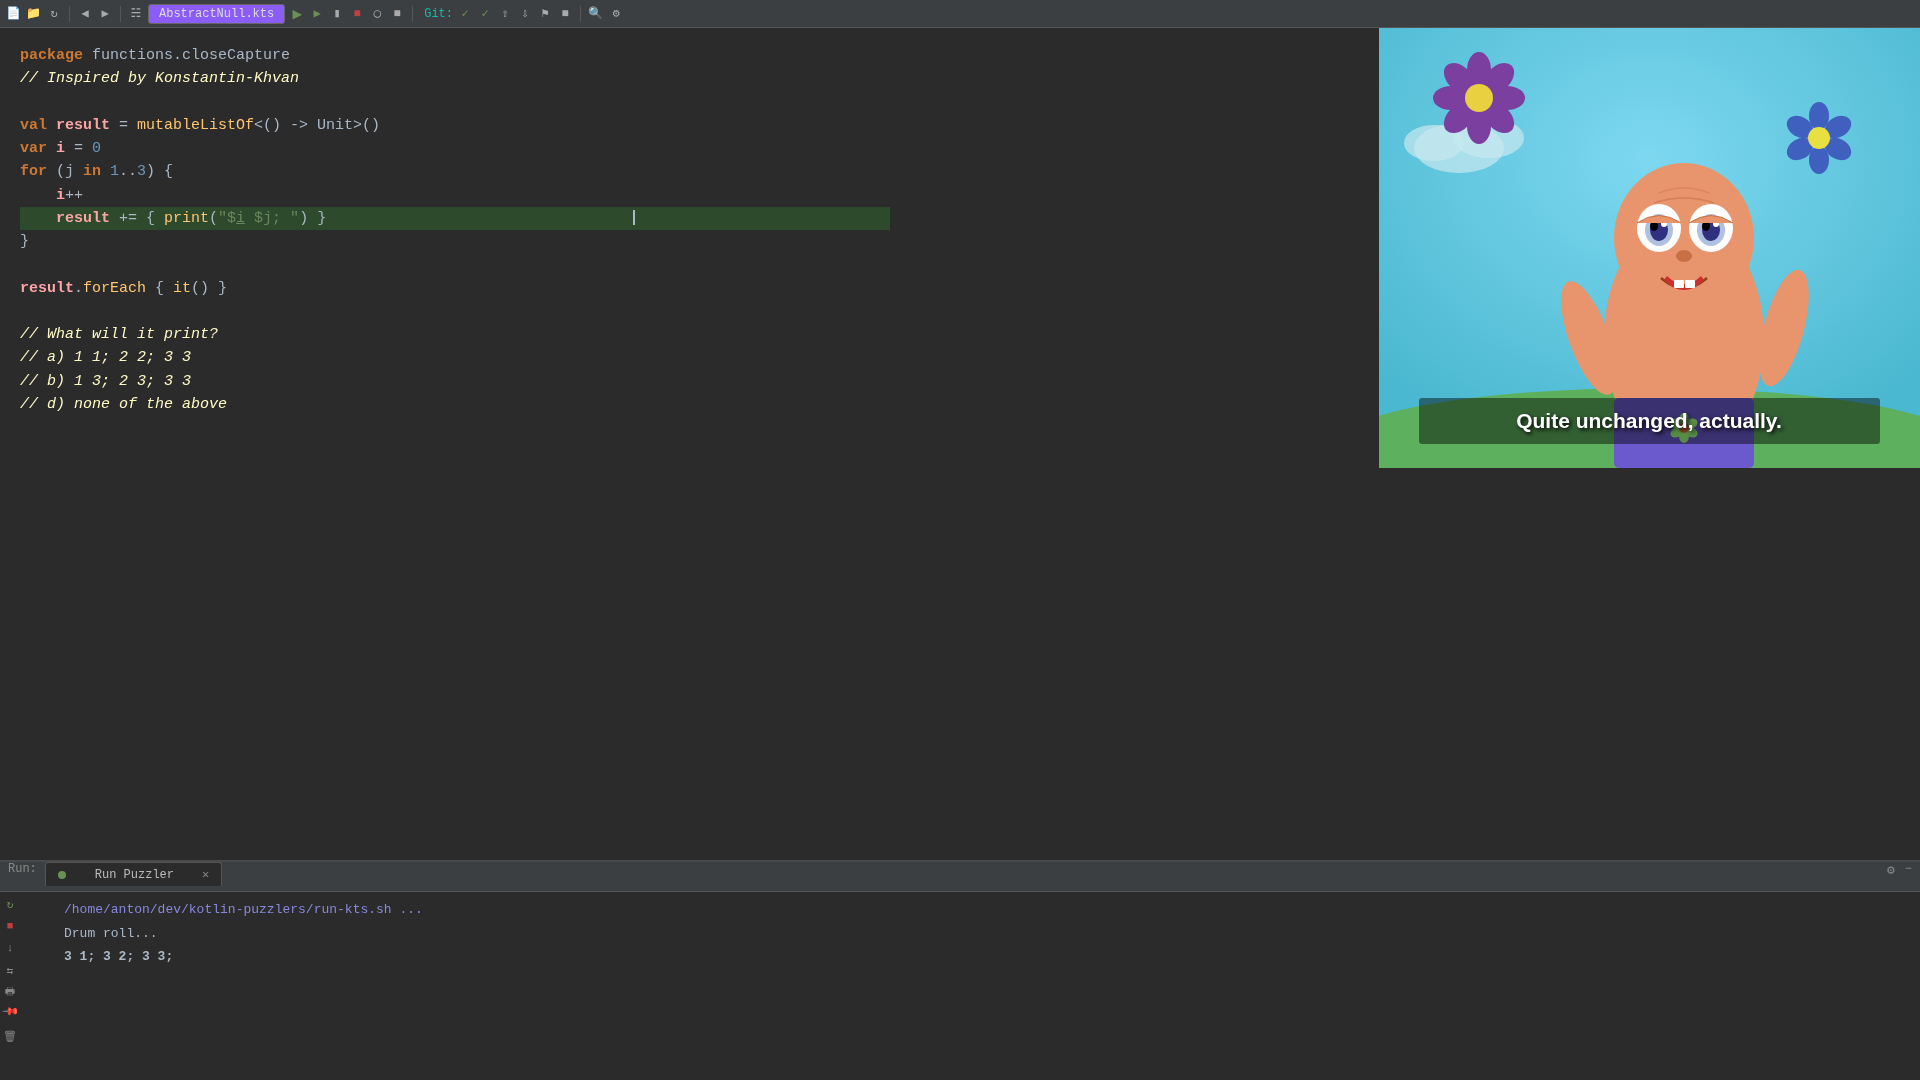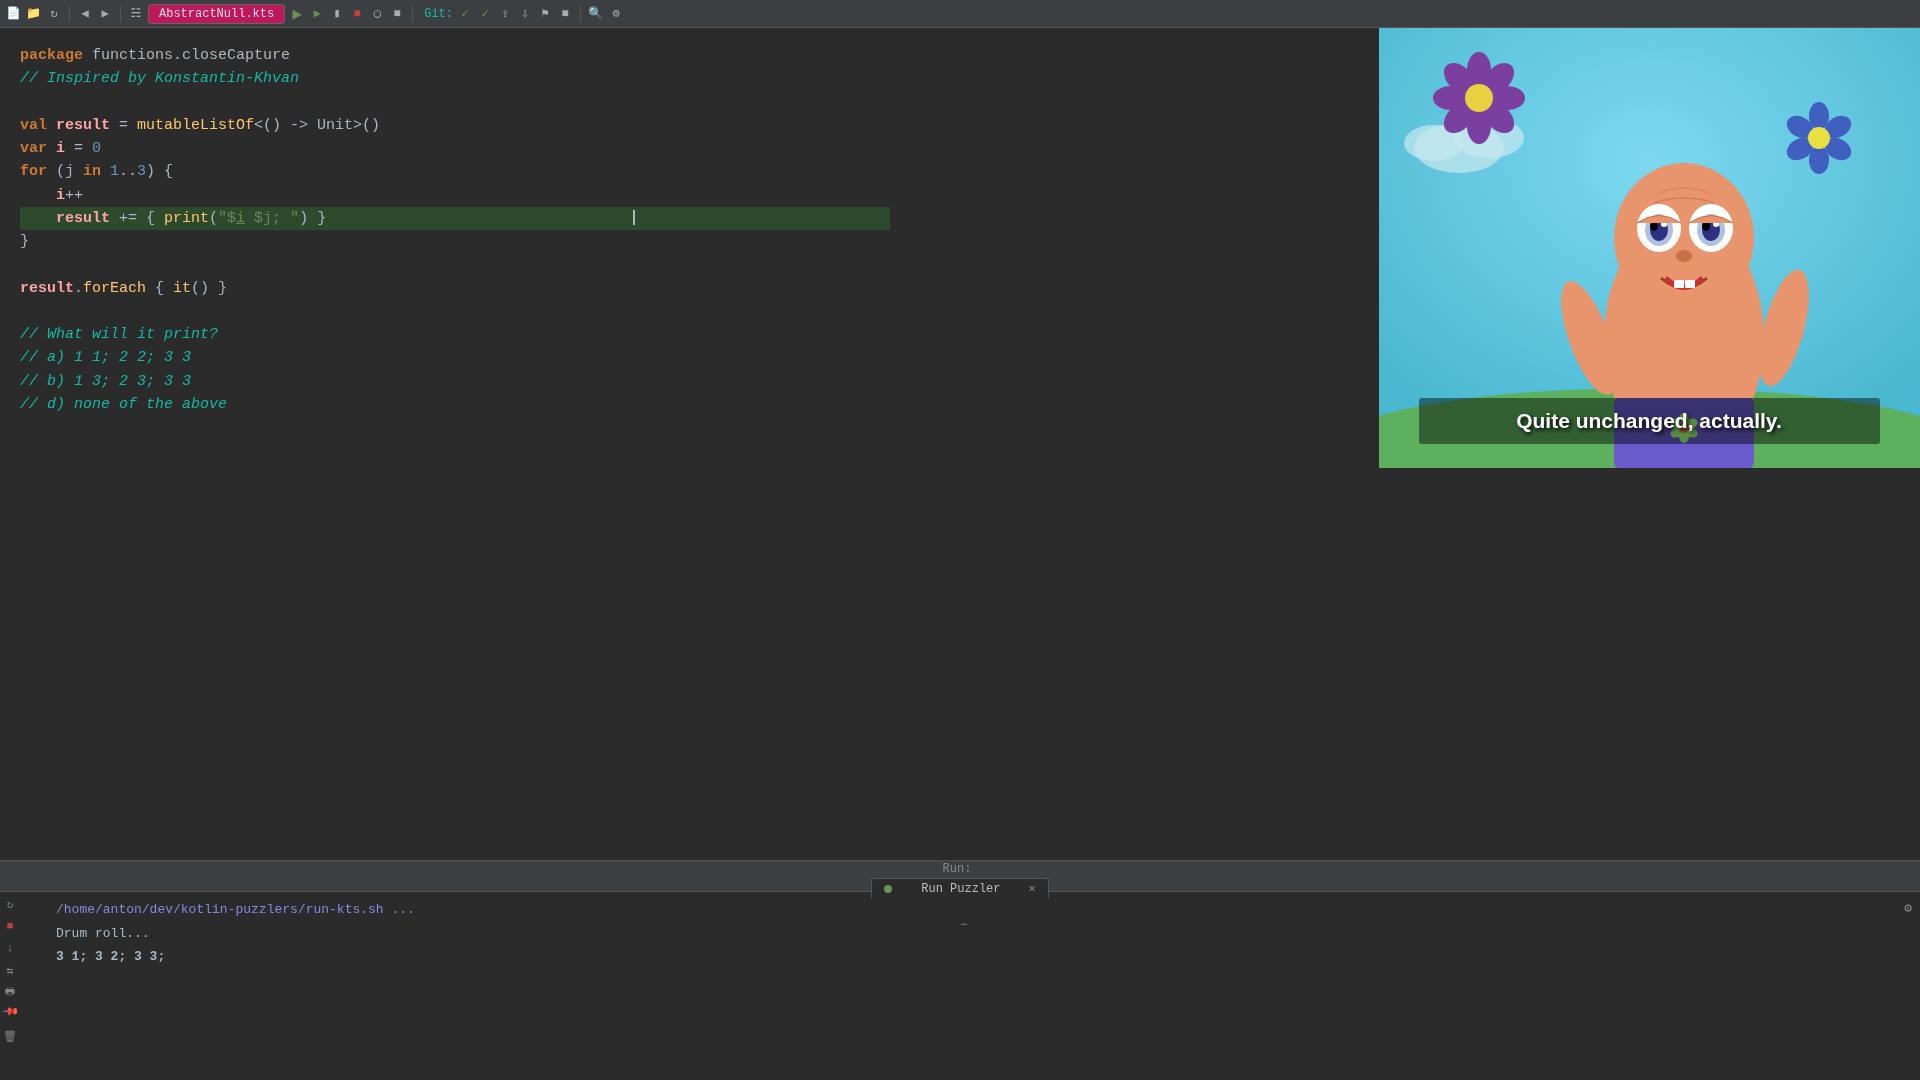--- a/index.html
+++ b/index.html
@@ -26,21 +26,21 @@
       height: 16px;
       display: inline-flex;
       align-items: center;
       justify-content: center;
       font-size: 12px;
       color: #aaa;
       cursor: pointer;
     }
     .toolbar-sep { width: 1px; height: 16px; background: #555; margin: 0 3px; }
     .toolbar-filename {
-      background: #be185d;
+      background: #8b5cf6;
       border: 1px solid #666;
       border-radius: 3px;
       padding: 1px 10px;
       font-size: 12px;
       color: #ddd;
       height: 20px;
       display: flex;
       align-items: center;
     }
     .toolbar-run-btn {
@@ -72,21 +72,21 @@
       overflow: hidden;
       position: relative;
     }
 
     
     .kw { color: #cc7832; font-weight: bold; font-family: Liberation Mono, monospace; }
     .fn { color: #ffc66d; }
     .var-name { color: #fca5a5; font-weight: bold; }
     .number { color: #6897bb; }
     .string { color: #6a8759; }
-    .comment { color: #14b8a6; font-style: italic; }
+    .comment { color: #fef9c3; font-style: italic; }
     .type { color: #a9b7c6; text-align: right; }
 
     .line { white-space: pre; display: block; min-height: 1.55em; }
 
     
     .line-highlighted {
       background: #2d4a2d;
       display: block;
     }
 
@@ -129,25 +129,23 @@
       width: 1920px;
       height: 220px;
       background: #2b2b2b;
       border-top: 2px solid #4a4a4a;
     }
 
     #run-tab-bar {
       height: 30px;
       background: #3c3f41;
       display: flex;
-      align-items: center;
       border-bottom: 1px solid #555;
       padding: 0 8px;
       gap: 2px;
-      flex-direction: column;
     }
 
     .run-label {
       font-size: 12px;
       color: #888;
       margin-right: 6px;
     }
 
     .run-tab {
       background: #2b2b2b;
@@ -184,20 +182,21 @@
       color: #888;
       font-size: 12px;
       cursor: pointer;
       margin-left: 4px;
     }
 
     #run-output {
       padding: 6px 6px 6px 0;
       font-size: 14px;
       color: #a9b7c6;
+      margin-left: 8px;
     }
 
     .output-line {
       display: flex;
       align-items: flex-start;
       min-height: 22px;
     }
 
     .output-text {
       flex: 1;

